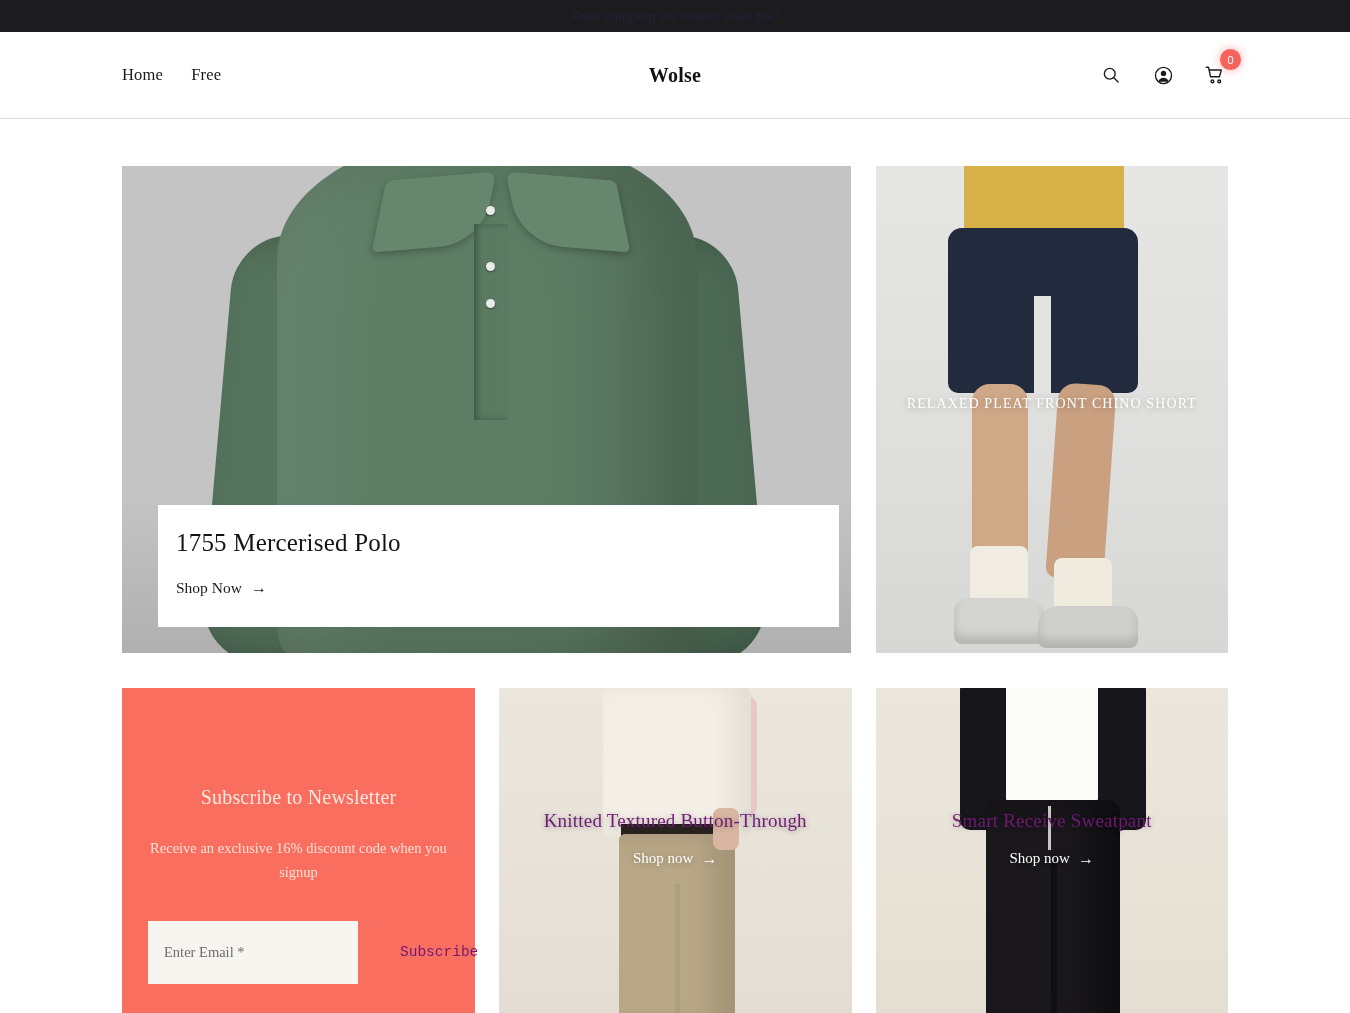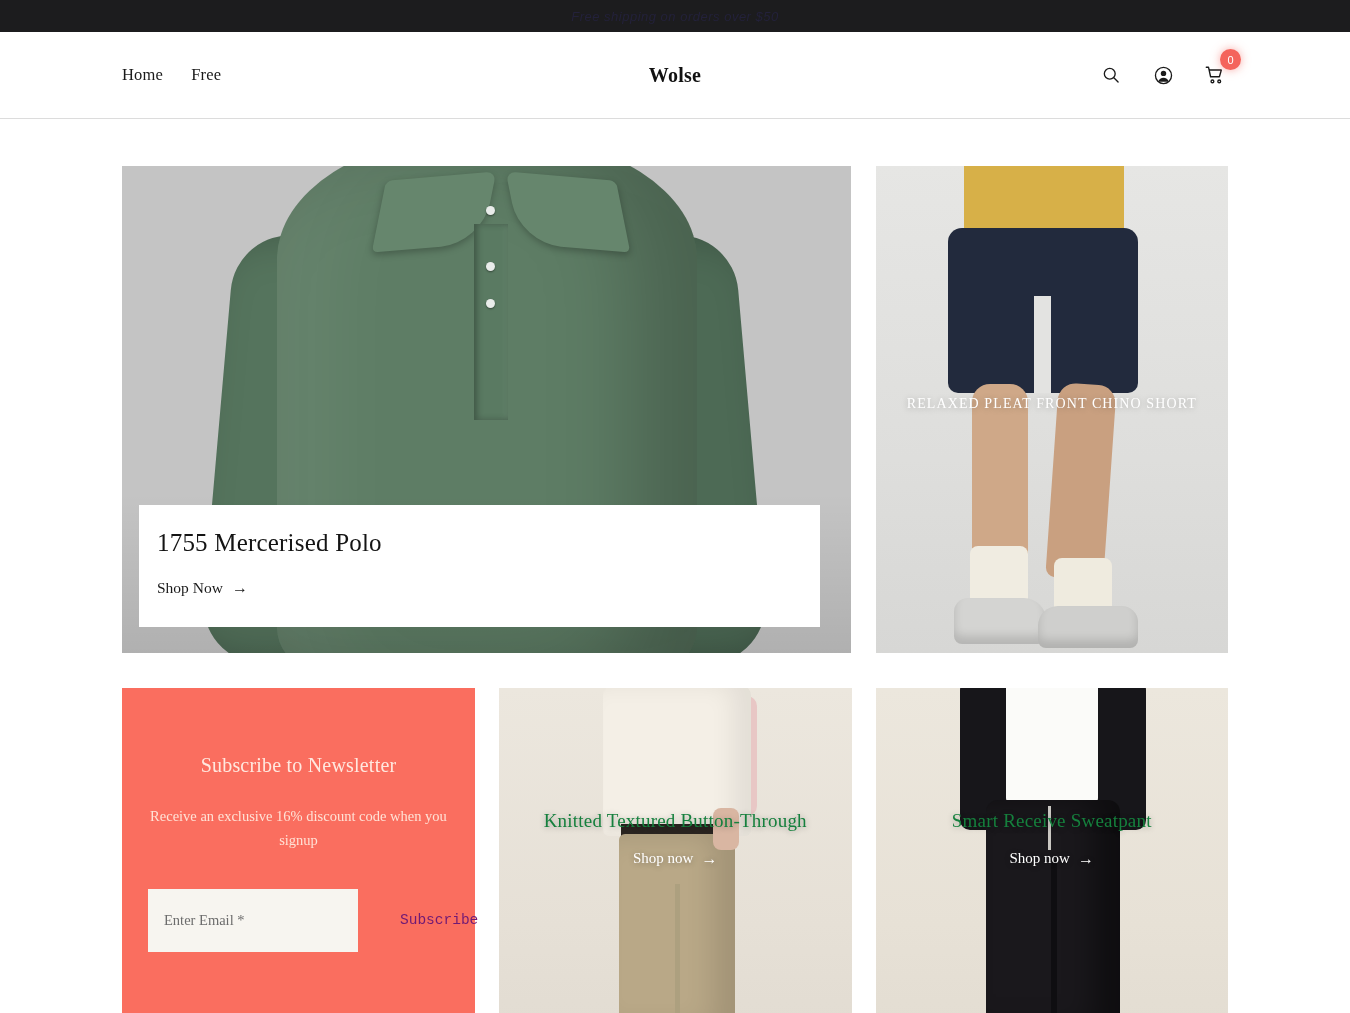--- a/index.html
+++ b/index.html
@@ -144,21 +144,21 @@
     background:#9d8473;
     border-radius:0 0 60px 60px;
   }
   .polo-shadow {
     position:absolute; left:0; bottom:0; width:100%; height:160px;
     background:linear-gradient(to top, rgba(0,0,0,.10), rgba(0,0,0,0));
   }
 
   .hero-card {
     position:absolute;
-    left:17px; bottom:26px;
+    left:36px; bottom:26px;
     width:681px; height:122px;
     background:#fff;
     padding:24px 13px 0 18px;
   }
   .hero-title {
     font-size:25px;
     color:#141414;
     letter-spacing:.2px;
     margin-bottom:22px;
   }
@@ -242,20 +242,21 @@
     background:#fa6e5f;
     display:flex; flex-direction:column; align-items:center;
     padding:66px 26px 0 26px;
     text-align:center;
   }
   .news-title {
     font-size:20px;
     color:#ffe8df;
     letter-spacing:.2px;
     margin-bottom:28px;
+    margin-top:32px;
   }
   .news-sub {
     font-size:14.5px;
     color:#ffe2d6;
     line-height:1.65;
     max-width:302px;
     margin-bottom:36px;
   }
   .news-form {
     display:flex; align-items:center;
@@ -295,21 +296,21 @@
   }
   .tile-overlay {
     position:absolute; inset:0;
     display:flex; flex-direction:column; align-items:center;
     justify-content:flex-start;
     padding-top:122px;
     text-shadow:0 1px 6px rgba(0,0,0,.32);
   }
   .tile-title {
     font-size:19px;
-    color:#15803d;
+    color:#701a75;
     letter-spacing:.2px;
     margin-bottom:18px;
     white-space:nowrap;
   }
   .tile-cta {
     display:inline-flex; align-items:center; gap:8px;
     font-size:15px;
     color:#ffffff;
   }
 

